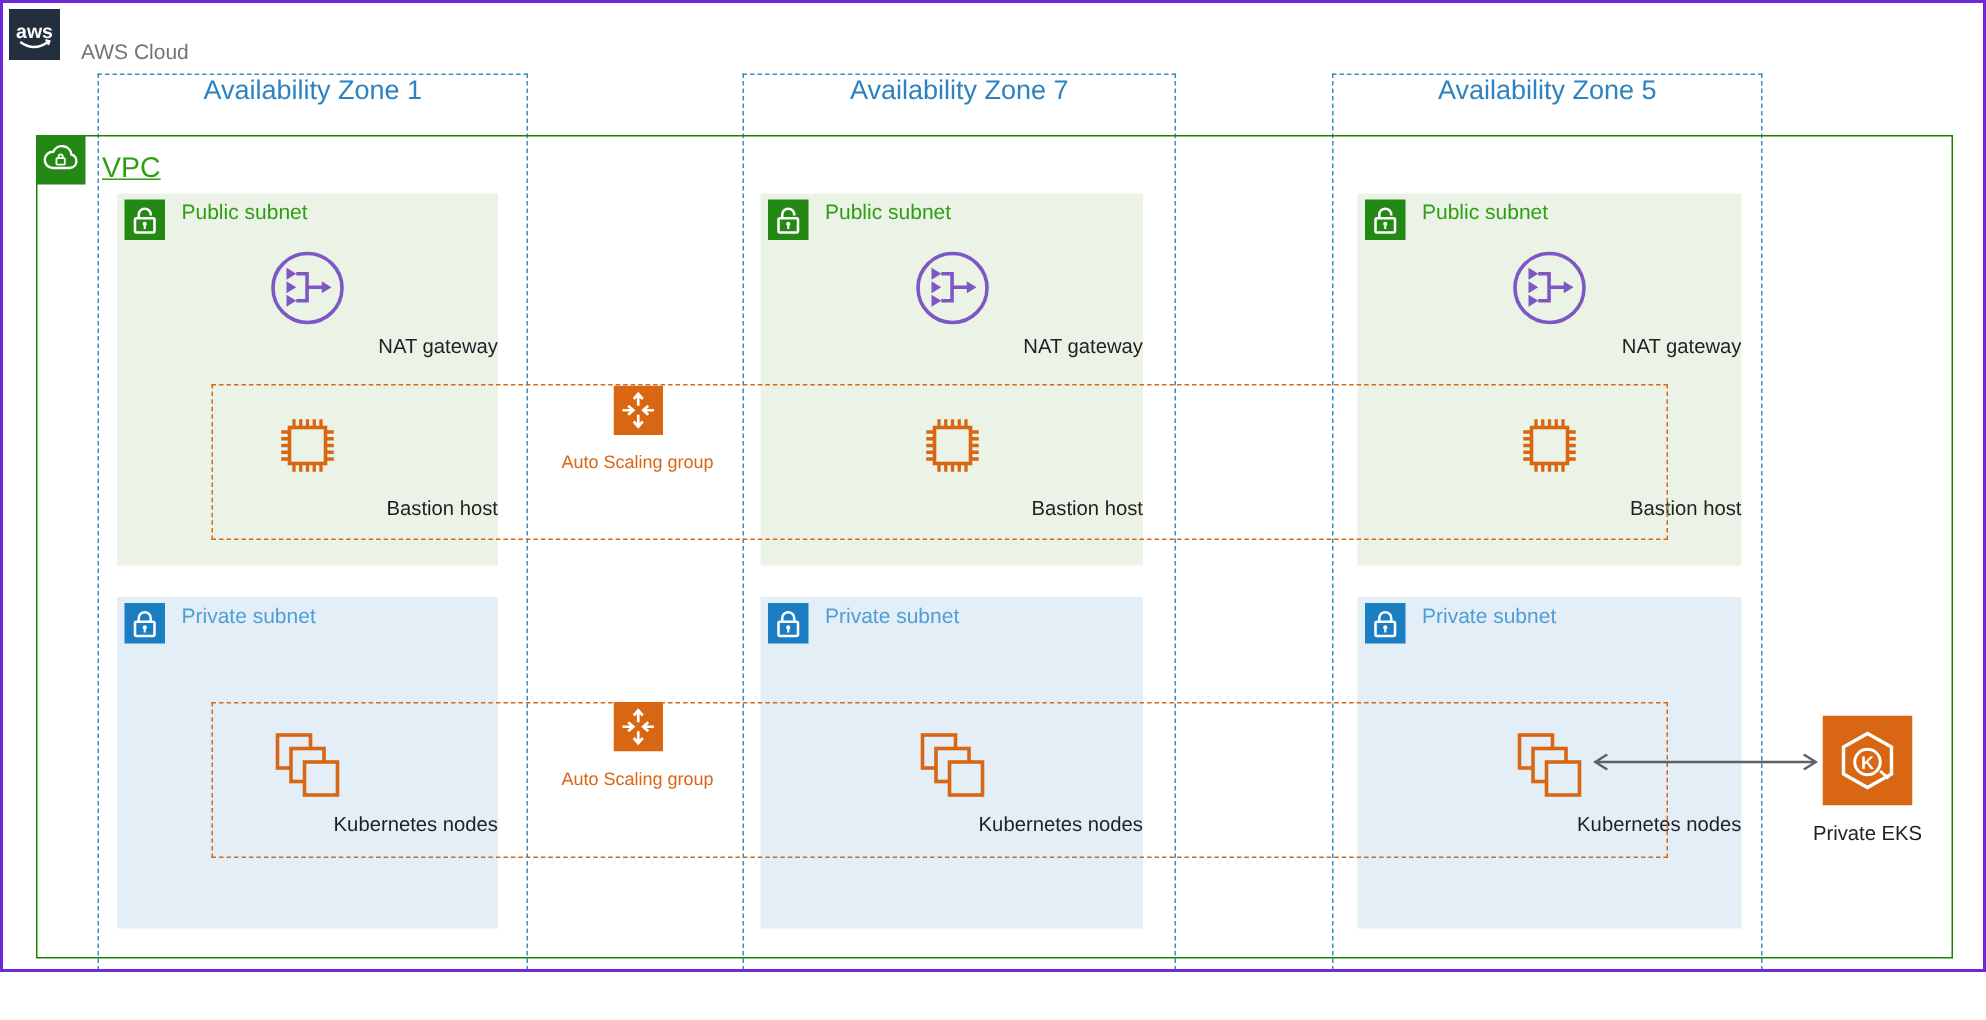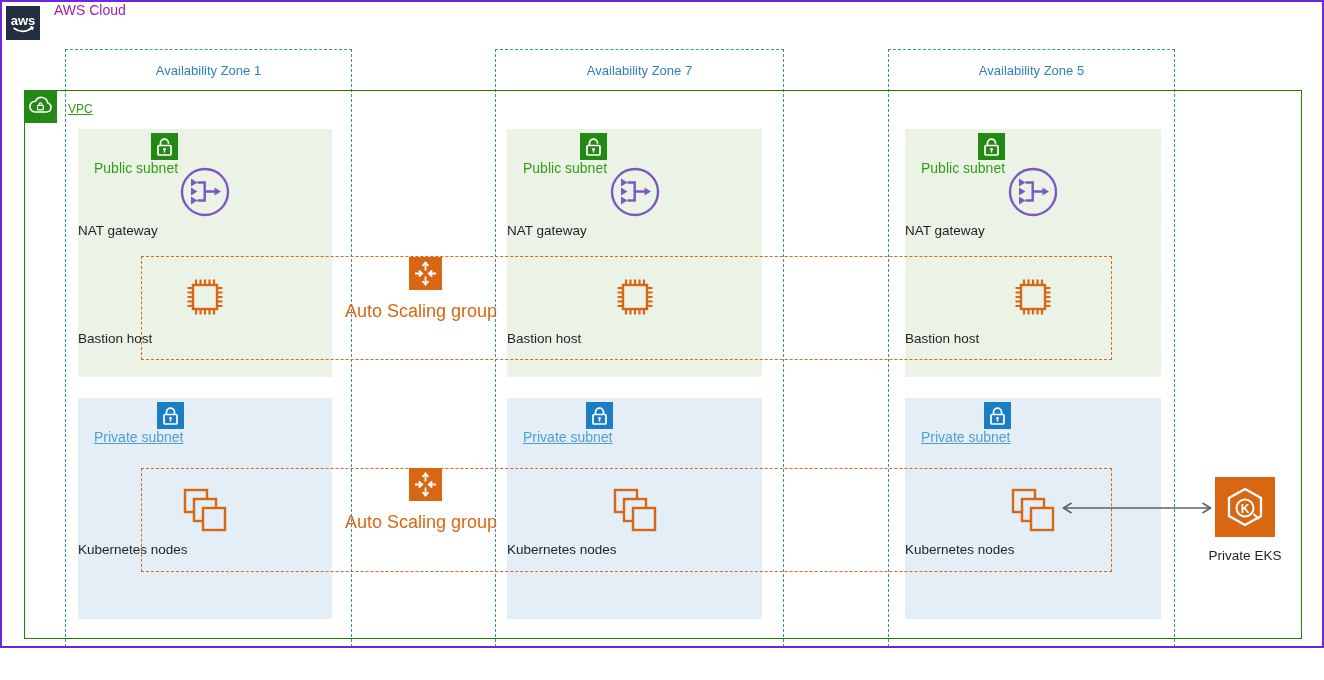--- a/index.html
+++ b/index.html
@@ -2,50 +2,50 @@
 <html><head>
 <meta charset="utf-8">
 <style>
   html,body{margin:0;padding:0;background:#ffffff;font-family:"Liberation Sans",sans-serif;}
   #canvas{position:relative;width:1324px;height:648px;background:#ffffff;overflow:hidden;
           border:2px solid #6d28d9;box-sizing:border-box;}
   .abs{position:absolute;box-sizing:border-box;}
 
   
   .aws-logo{left:4px;top:4px;width:34px;height:34px;background:#232f3e;}
-  .aws-cloud-label{left:52px;top:0;font-size:14px;color:#a21caf;text-align:right;}
+  .aws-cloud-label{left:52px;top:24px;font-size:14px;color:#737373;text-align:right;}
 
   
   .az{border:1.6px dashed #3a8cc1;}
-  .az-label{width:100%;text-align:center;margin-top:13px;font-size:13px;color:#2e82c0;}
+  .az-label{width:100%;text-align:center;font-size:18px;color:#2e82c0;}
 
   
   .vpc{left:22px;top:88px;width:1278px;height:549px;border:1.6px solid #1d8102;}
   .vpc-icon{left:22px;top:88px;width:33px;height:33px;background:#248814;}
-  .vpc-label{left:66px;top:100px;font-size:12px;color:#2f9e12;text-decoration:underline;}
+  .vpc-label{left:66px;top:100px;font-size:19px;color:#2f9e12;text-decoration:underline;}
 
   
   .subnet{overflow:visible;}
   .subnet.public{background:#ebf3e7;}
   .subnet.private{background:#e4eef7;}
-  .subnet-header{position:absolute;left:5px;top:4px;display:flex;align-items:flex-end;flex-direction:column;}
+  .subnet-header{position:absolute;left:5px;top:4px;display:flex;align-items:flex-start;}
   .subnet-header .badge{width:27px;height:27px;flex:0 0 27px;}
   .badge.public{background:#248814;}
   .badge.private{background:#1b7ec2;}
   .subnet-header .sn-label{margin-left:11px;font-size:14px;}
   .sn-label.public{color:#2f9e12;}
-  .sn-label.private{color:#4d9fd6;text-decoration:underline;}
+  .sn-label.private{color:#4d9fd6;}
 
   .resource-icon{position:absolute;left:50%;transform:translateX(-50%);}
-  .resource-label{position:absolute;left:0;width:100%;text-align:left;font-size:13.5px;color:#1f2023;}
+  .resource-label{position:absolute;left:0;width:100%;text-align:right;font-size:13.5px;color:#1f2023;}
 
   
   .asg-box{border:1.6px dashed #d4691b;}
   .asg-icon{width:33px;height:33px;}
-  .asg-label{width:160px;text-align:left;font-size:18px;color:#d86613;}
+  .asg-label{width:160px;text-align:center;font-size:12px;color:#d86613;}
 
   
   .eks-label{width:120px;text-align:center;font-size:13.5px;color:#1f2023;}
 
   svg{display:block;}
 </style>
 </head>
 <body>
 
 <div id="canvas">

